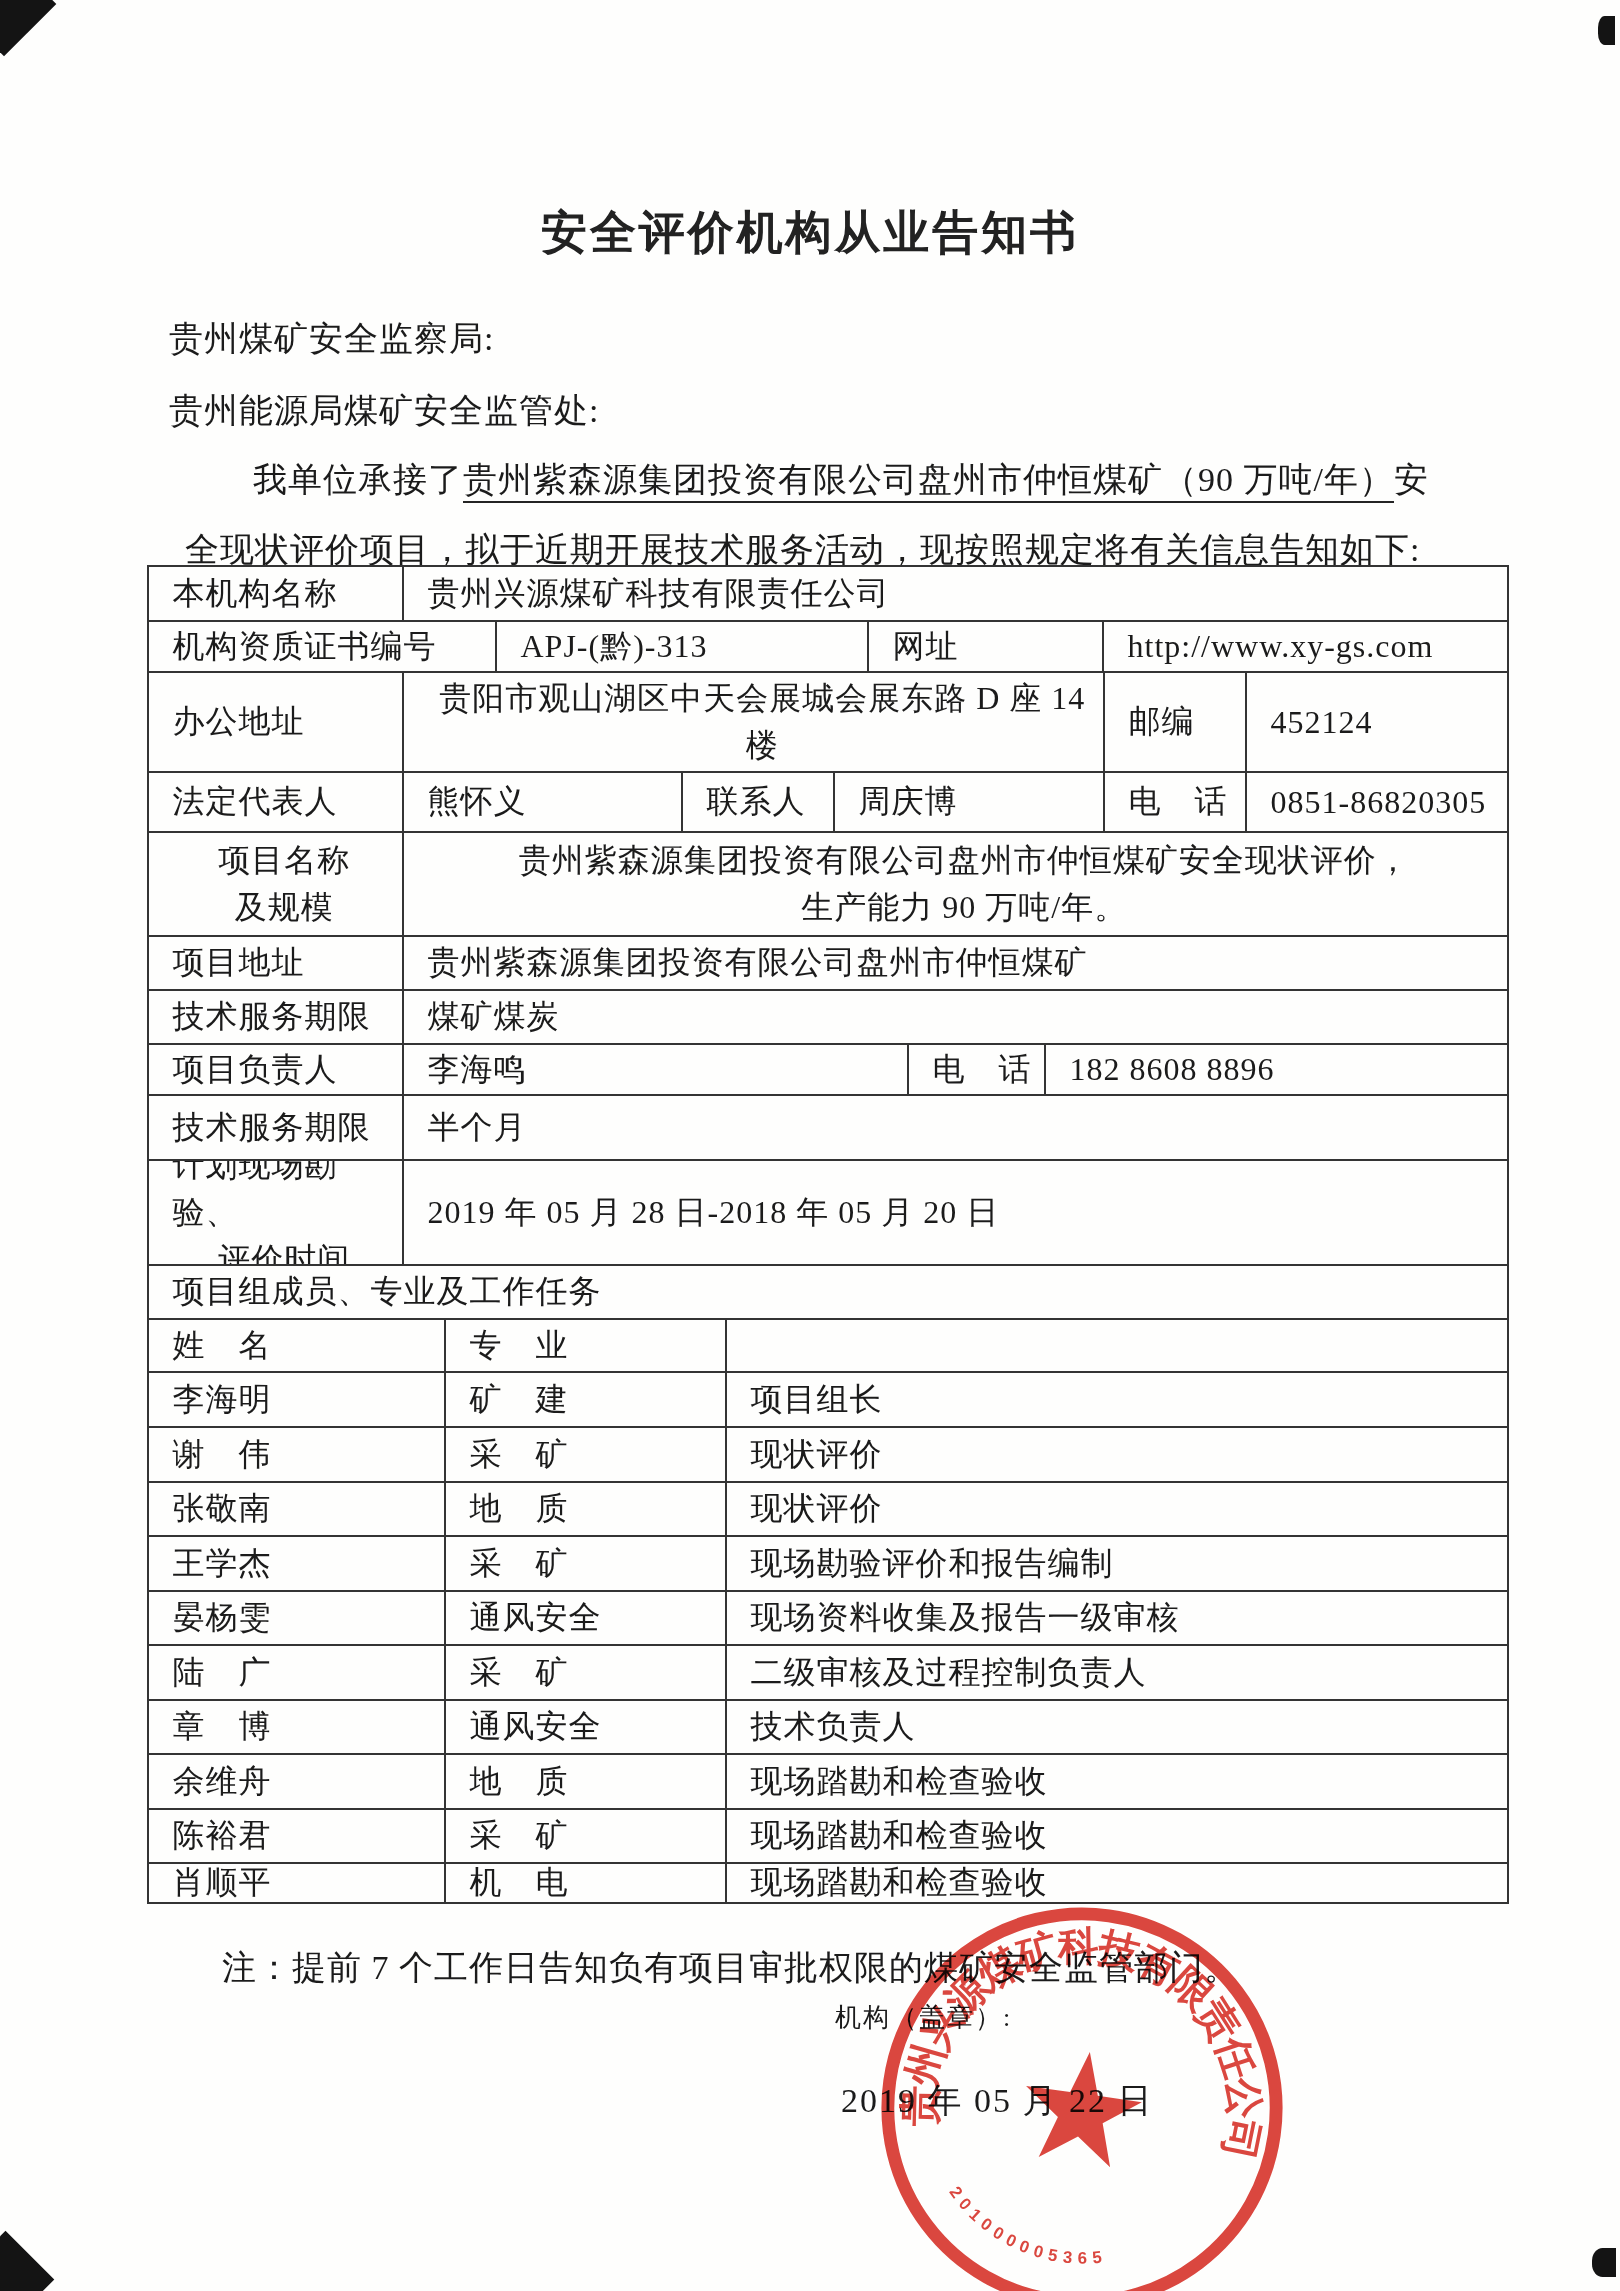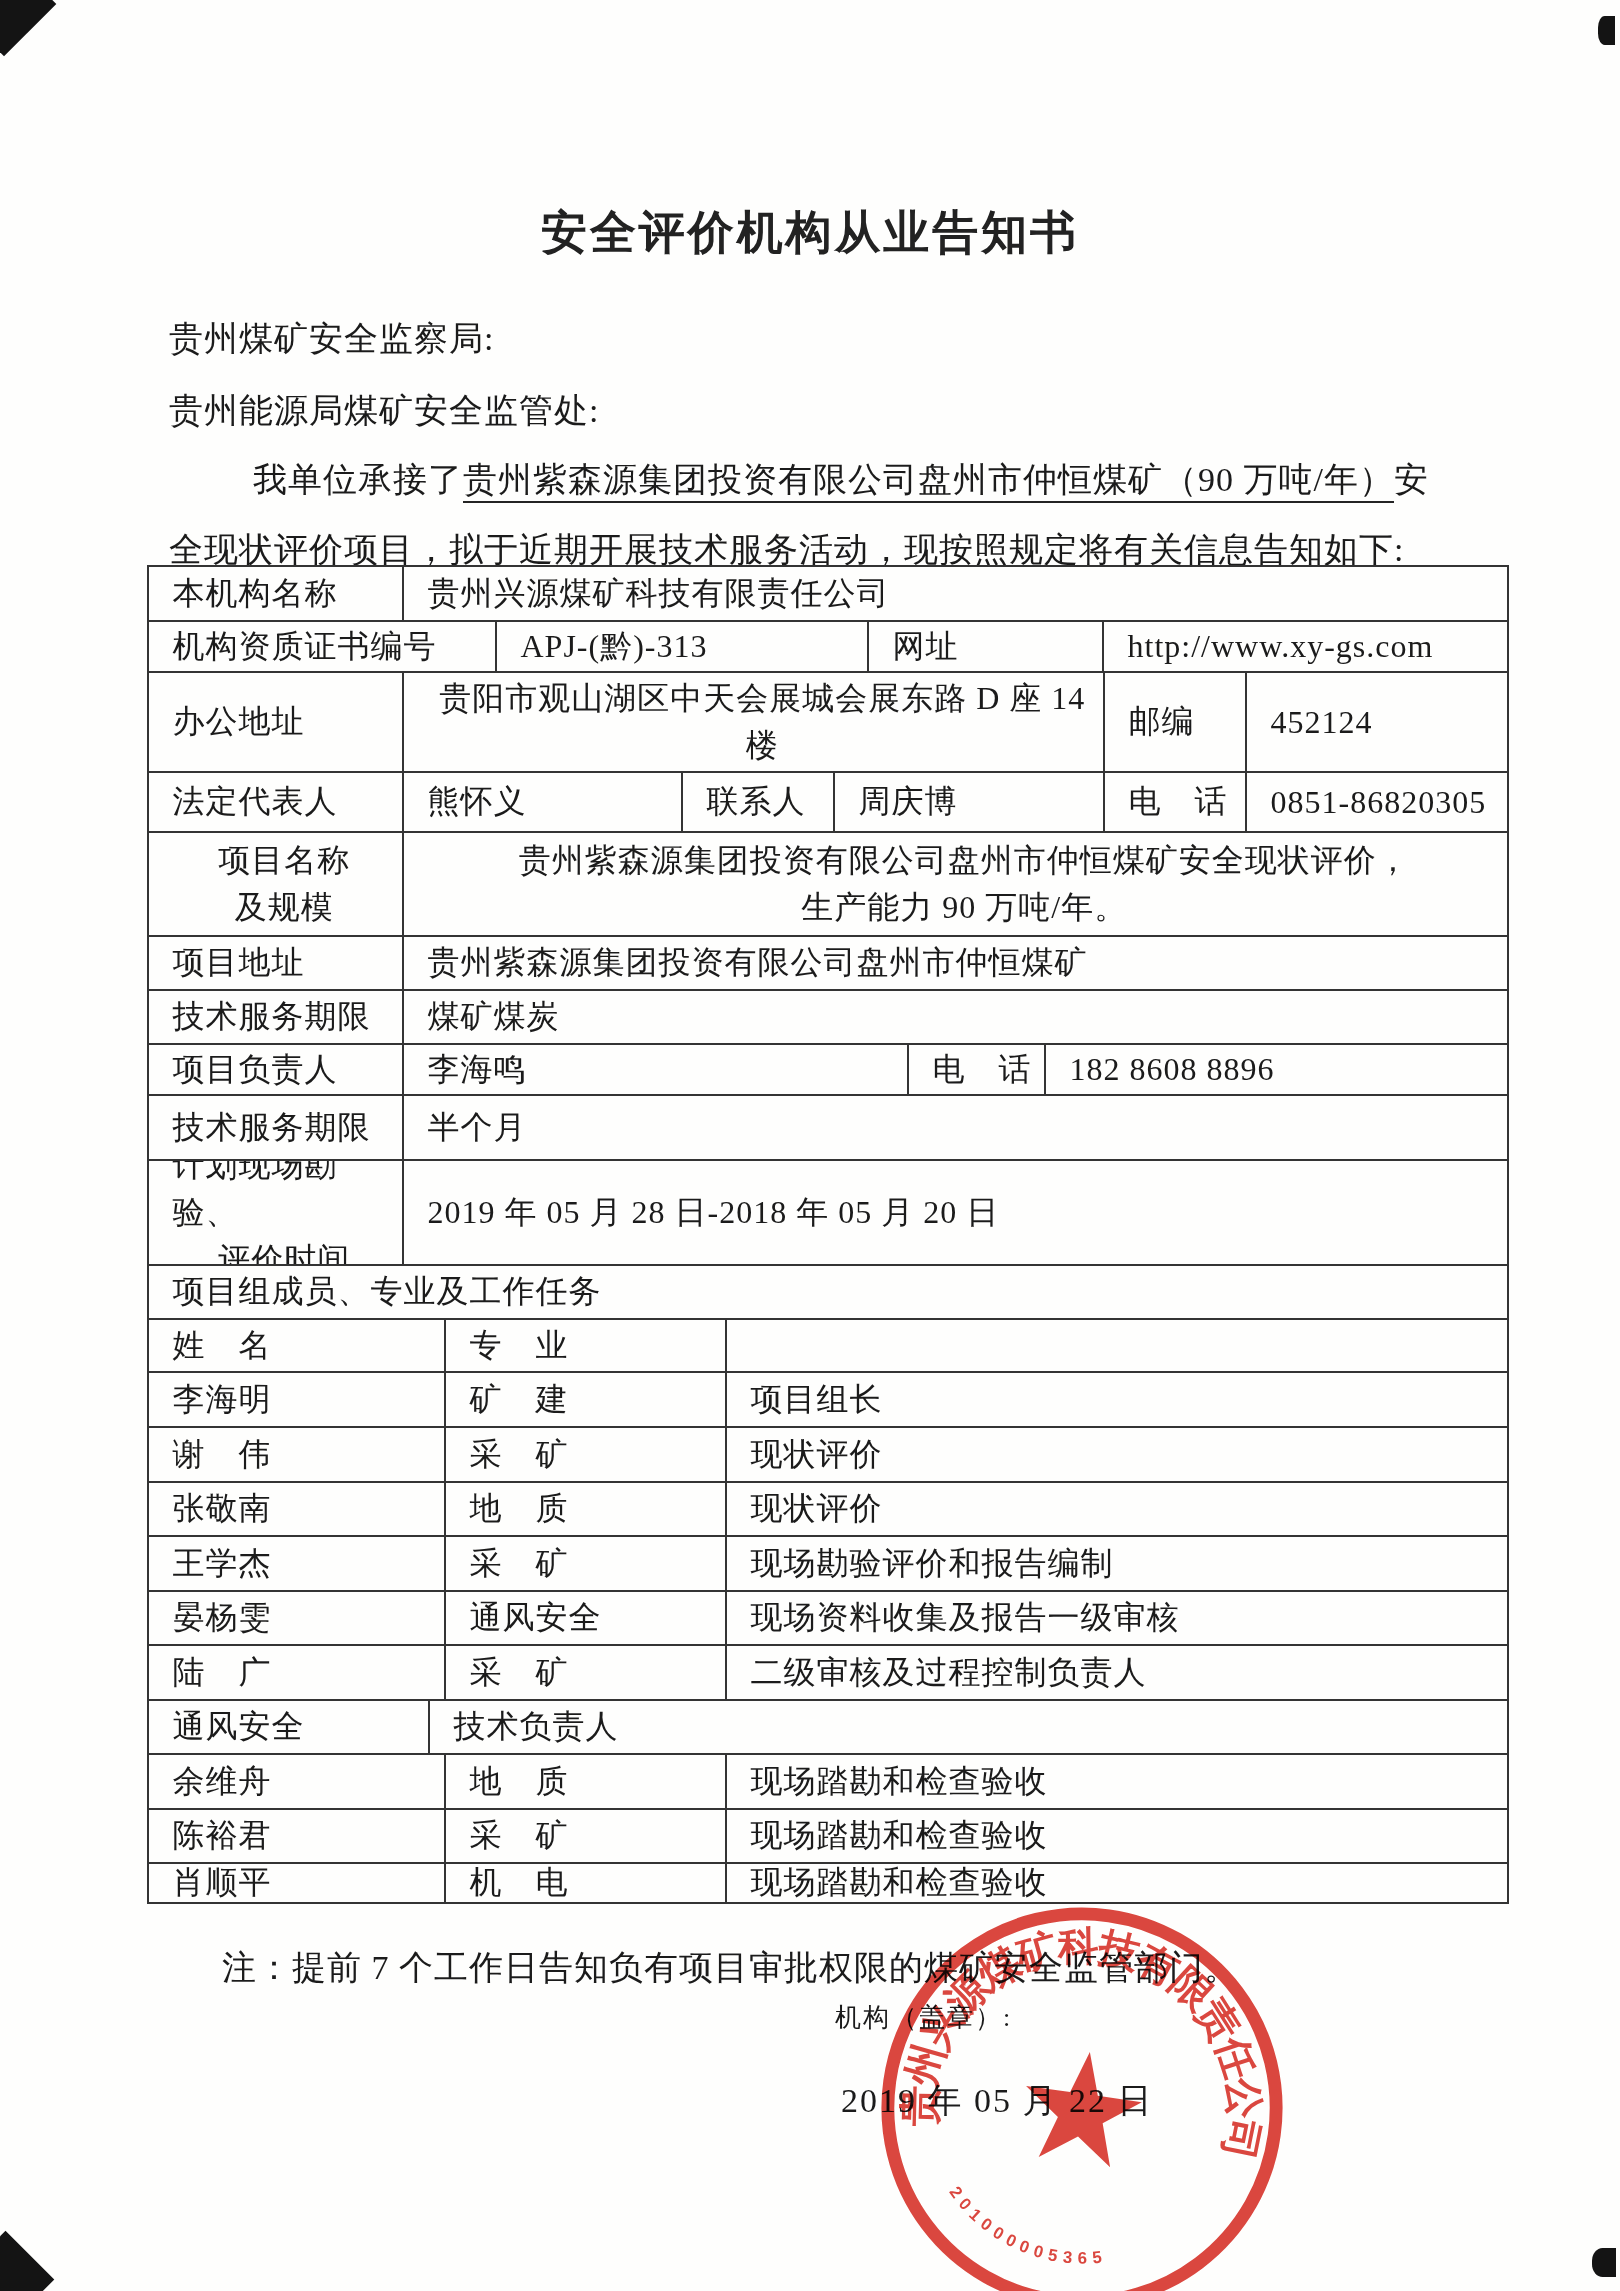--- a/index.html
+++ b/index.html
@@ -19,21 +19,21 @@
   .doc-title {
     position:absolute; left:0; top:202px; width:100%;
     text-align:center; font-size:46px; font-weight:700; letter-spacing:2.9px;
     font-family:"Liberation Sans","DejaVu Sans",sans-serif; color:#222;
     z-index:2;
   }
   .line { position:absolute; left:169px; font-size:34px; letter-spacing:1px; white-space:nowrap; z-index:2; }
   .greet1 { top:316px; }
   .greet2 { top:388px; }
   .intro1 { top:457px; padding-left:84px; }
-  .intro2 { top:527px; }
+  .intro2 { top:527px;margin-left:16px; }
   .uline { border-bottom:2.9px solid #242424; padding-bottom:2.9px; }
 
   .info-table {
     position:absolute; left:147px; top:565px; width:1362px; z-index:2;
     border:2.9px solid #343434; box-sizing:border-box; font-size:32px;
   }
   .trow { display:flex; border-bottom:2px solid #343434; box-sizing:border-box; }
   .trow:last-child { border-bottom:none; }
   .cell {
     display:flex; align-items:center; box-sizing:border-box;
@@ -179,20 +179,21 @@
       <div class="cell" style="width:297px">晏杨雯</div>
       <div class="cell" style="width:281px">通风安全</div>
       <div class="cell">现场资料收集及报告一级审核</div>
     </div>
     <div class="trow" style="height:55px">
       <div class="cell" style="width:297px">陆　广</div>
       <div class="cell" style="width:281px">采　矿</div>
       <div class="cell">二级审核及过程控制负责人</div>
     </div>
     <div class="trow" style="height:54px">
+      <div class="cell" style="width:297px">章　博</div>
       <div class="cell" style="width:281px">通风安全</div>
       <div class="cell">技术负责人</div>
     </div>
     <div class="trow" style="height:55px">
       <div class="cell" style="width:297px">余维舟</div>
       <div class="cell" style="width:281px">地　质</div>
       <div class="cell">现场踏勘和检查验收</div>
     </div>
     <div class="trow" style="height:54px">
       <div class="cell" style="width:297px">陈裕君</div>

